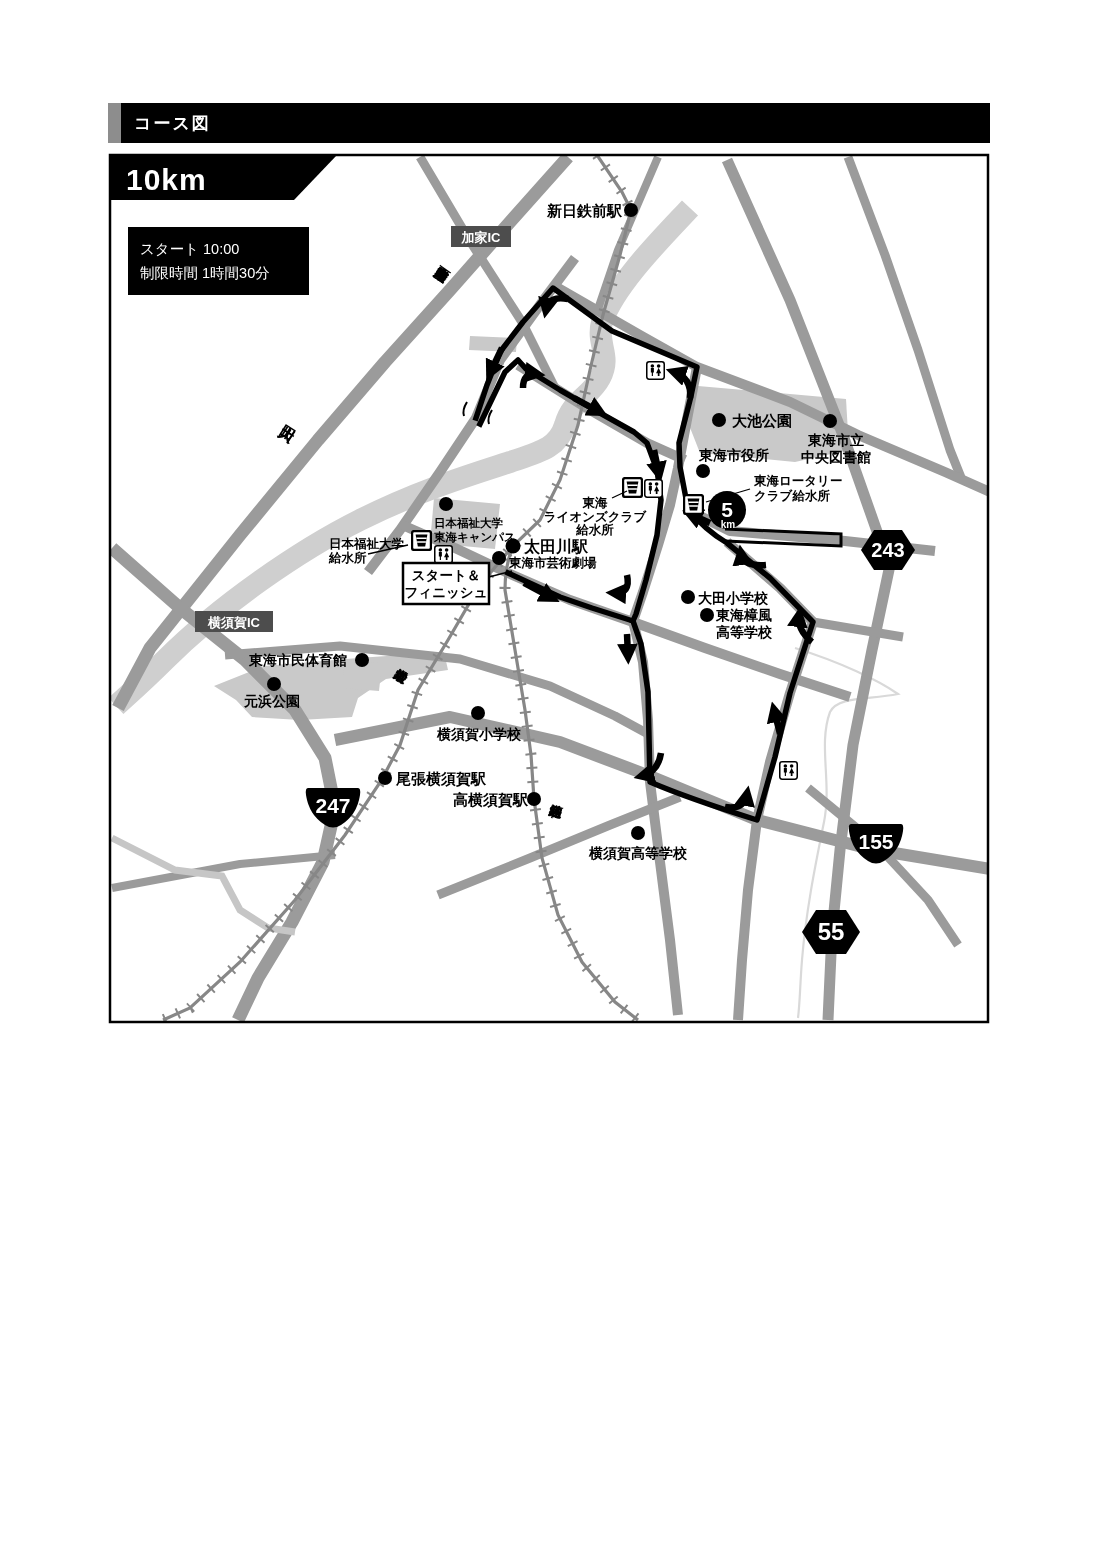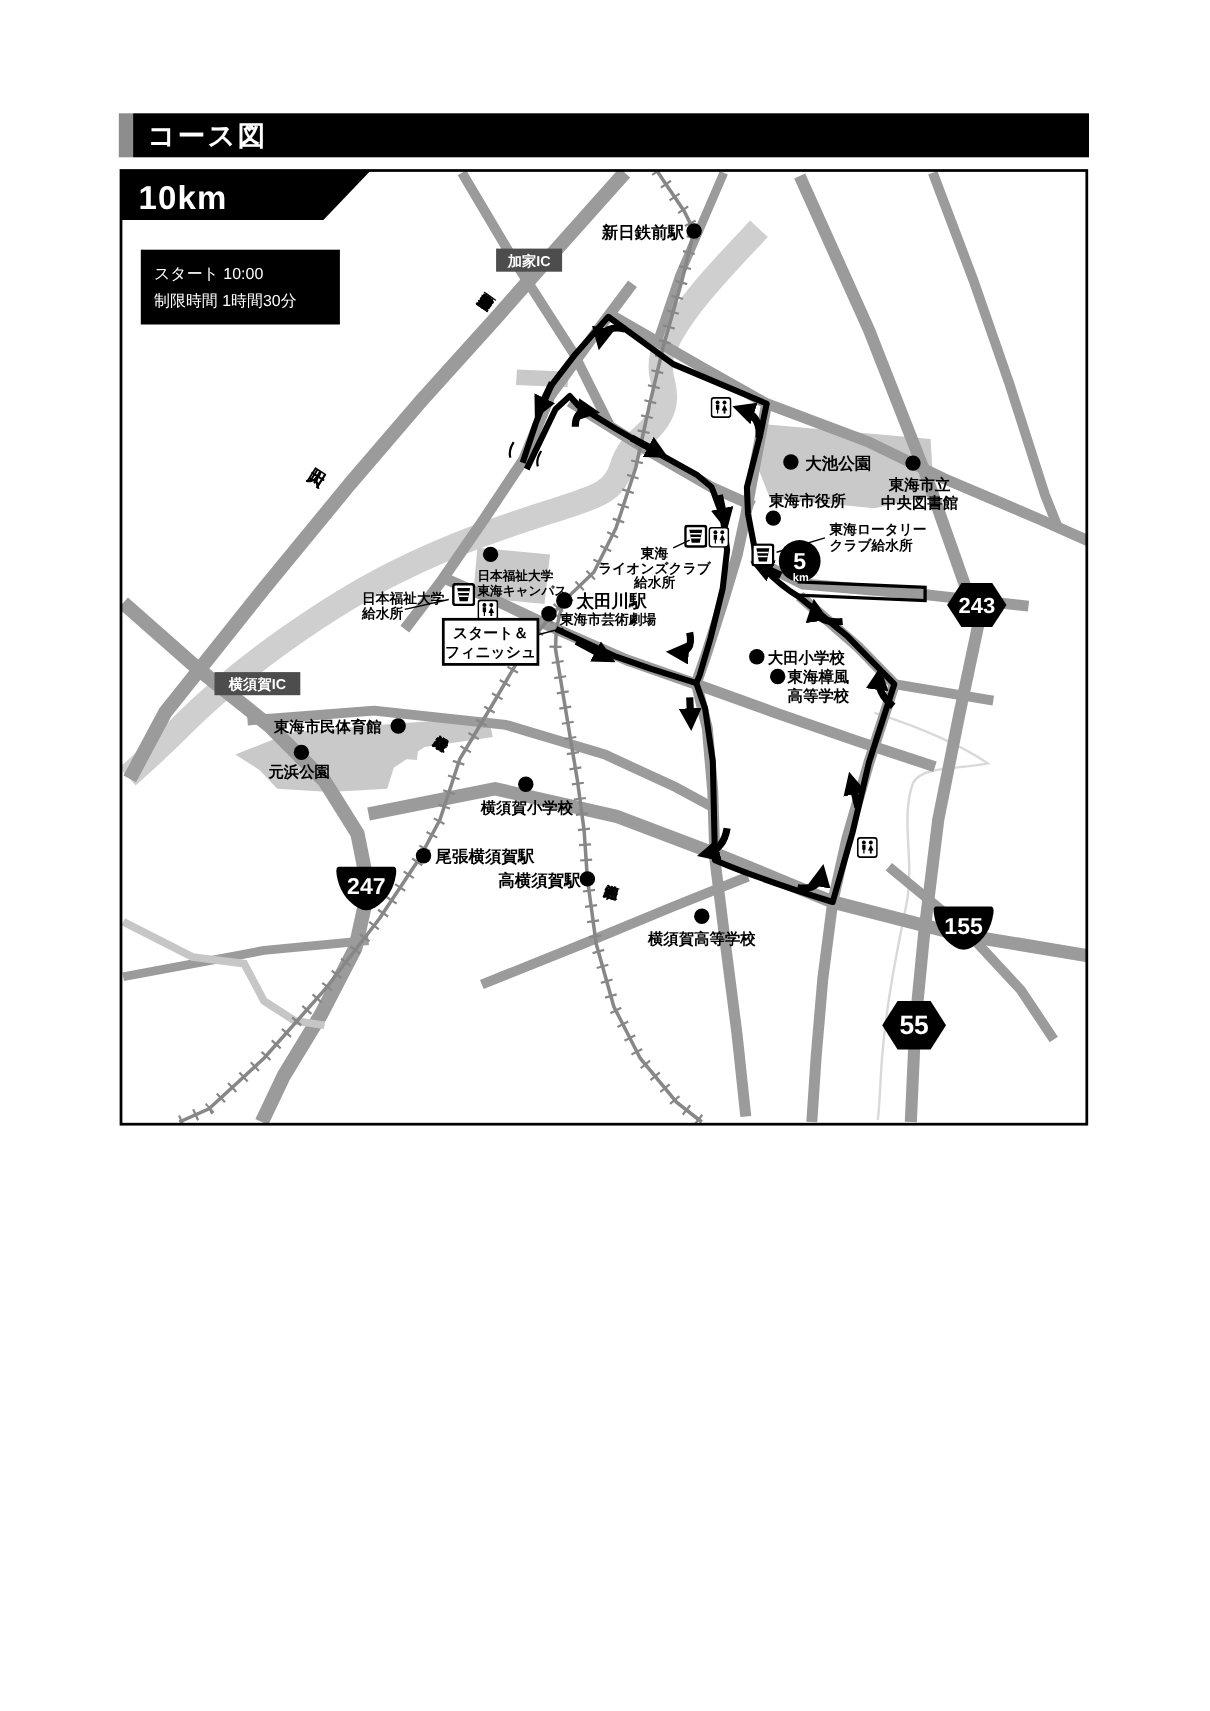--- a/index.html
+++ b/index.html
@@ -1,21 +1,21 @@
 <!DOCTYPE html>
 <html><head>
 <meta charset="utf-8">
 <style>
   html,body{margin:0;padding:0;background:#fff;}
   .page{position:relative;width:1100px;height:1555px;background:#fff;overflow:hidden;
         font-family:"Liberation Sans","DejaVu Sans",sans-serif;}
   .hdr{position:absolute;left:108px;top:103px;width:882px;height:40px;display:flex;}
   .hdr-accent{width:13px;height:100%;background:#8d8d8d;}
   .hdr-bar{flex:1;background:#000;display:flex;align-items:center;}
-  .hdr-title{color:#fff;font-size:25px;font-weight:bold;padding-left:13px;letter-spacing:2px;}
+  .hdr-title{color:#fff;font-size:17px;font-weight:bold;padding-left:13px;letter-spacing:2px;}
   svg{position:absolute;left:108px;top:153px;}
   svg text{font-family:"Liberation Sans","DejaVu Sans",sans-serif;}
   .lbl{font-size:13.5px;font-weight:bold;fill:#000;}
   .s11{font-size:11.5px;} .s12{font-size:12.5px;} .s14{font-size:14px;}
   .s15{font-size:15px;} .s16{font-size:16px;}
   .mid{text-anchor:middle;} .end{text-anchor:end;}
   .wtxt{fill:#fff;}
   .road{fill:none;stroke:#9b9b9b;stroke-linecap:butt;stroke-linejoin:round;}
   .road-lt{fill:none;stroke:#c6c6c6;}
   .river{fill:none;stroke:#cfcfcf;stroke-linejoin:round;}

